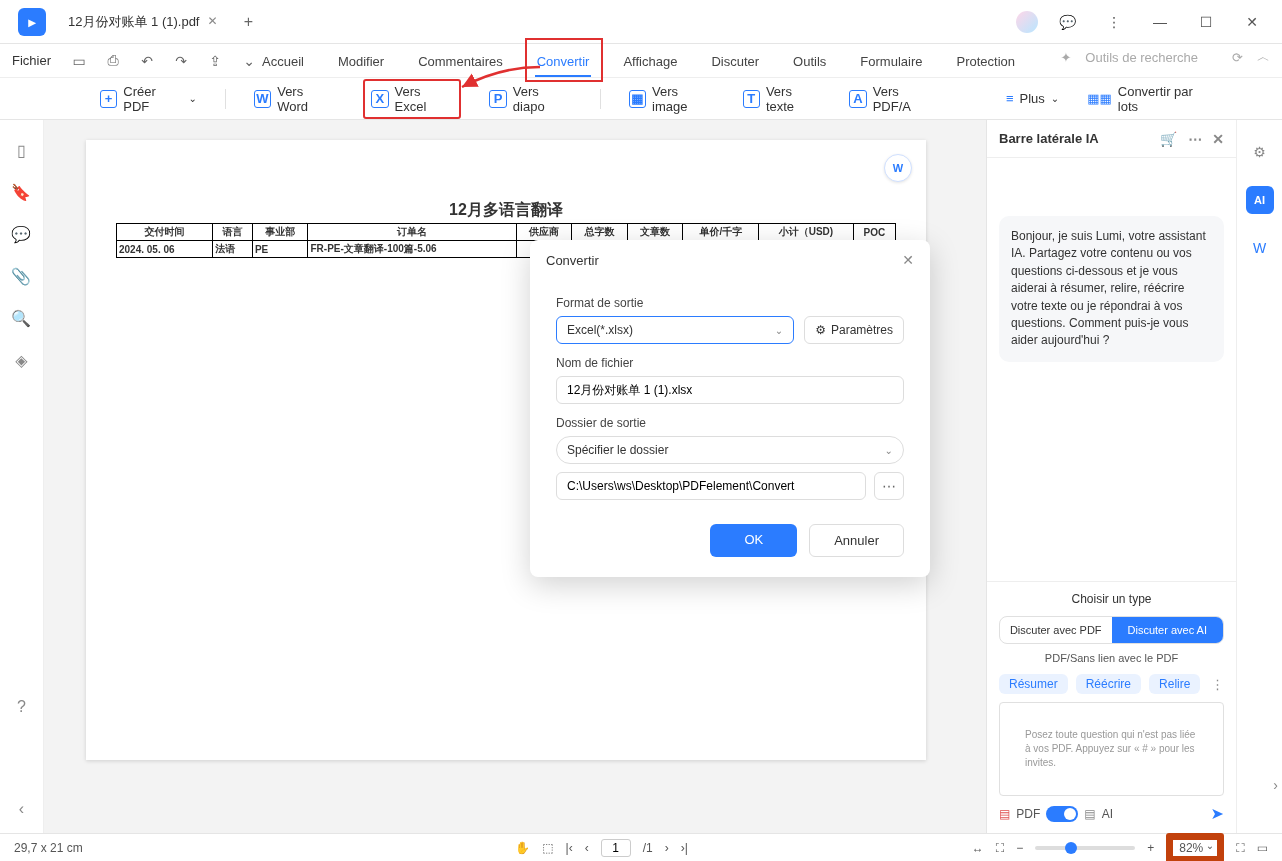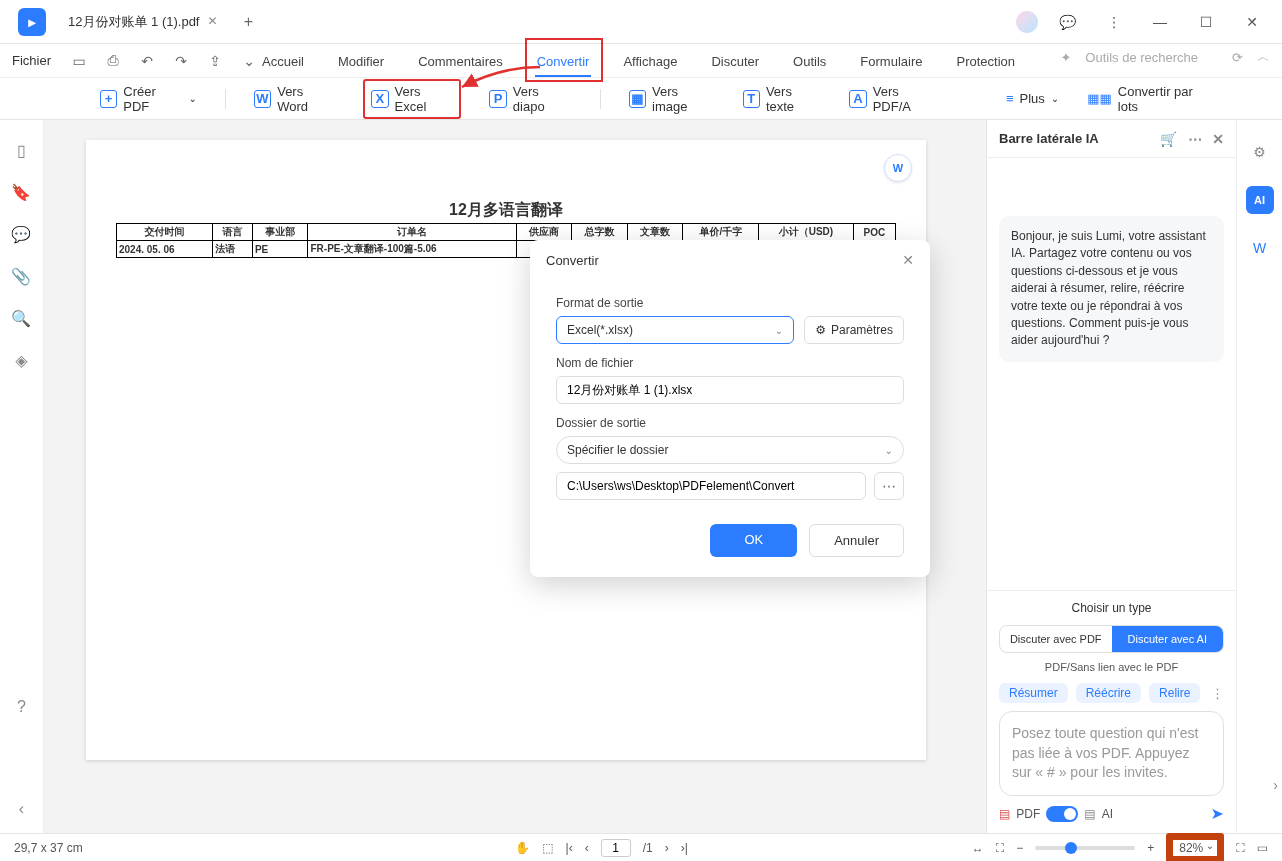--- a/index.html
+++ b/index.html
@@ -63,21 +63,21 @@
 .ai-msg{background:#f6f7f9;border-radius:10px;padding:12px;font-size:12px;line-height:1.45;color:#333;}
 .ai-foot{padding:10px 12px;border-top:1px solid #eee;}
 .chiptitle{text-align:center;font-size:12px;margin-bottom:10px;}
 .typebtns{display:flex;gap:0;border:1px solid #e0e0e0;border-radius:8px;overflow:hidden;margin-bottom:8px;}
 .typebtns div{flex:1;text-align:center;padding:6px 4px;font-size:11px;line-height:1.3;}
 .typebtns .act{background:#2b7cff;color:#fff;}
 .linknote{text-align:center;font-size:11px;color:#555;margin-bottom:10px;}
 .chips{display:flex;gap:8px;align-items:center;margin-bottom:8px;}
 .chip{background:#eaf2ff;color:#2b7cff;border-radius:6px;padding:3px 10px;font-size:12px;}
 .chips .dots{margin-left:auto;color:#888;}
-.askbox{border:1px solid #e0e0e0;border-radius:13px;padding:12px;min-height:50px;font-size:14px;color:#999;line-height:1.4;margin-bottom:8px;}
+.askbox{border:1px solid #e0e0e0;border-radius:4px;padding:25px;min-height:50px;font-size:10px;color:#999;line-height:1.4;margin-bottom:8px;}
 .askfoot{display:flex;align-items:center;gap:6px;font-size:12px;color:#555;}
 .toggle{width:32px;height:16px;background:#2b7cff;border-radius:10px;position:relative;}
 .toggle::after{content:"";position:absolute;width:12px;height:12px;background:#fff;border-radius:50%;top:2px;right:2px;}
 .send{margin-left:auto;color:#2b7cff;font-size:16px;}
 .collapse-ai{position:absolute;right:4px;bottom:40px;color:#888;font-size:14px;}
 
 
 .dialog{position:absolute;left:530px;top:240px;width:400px;background:#fff;border-radius:8px;box-shadow:0 8px 30px rgba(0,0,0,.18);padding:0 0 20px;z-index:50;}
 .dlg-title{display:flex;align-items:center;padding:12px 16px;font-size:13px;}
 .dlg-title .dx{margin-left:auto;color:#888;font-size:14px;}
@@ -333,21 +333,21 @@
       <div class="dlg-dots">⋯</div>
     </div>
   </div>
   <div class="dlg-btns">
     <div class="btn-ok">OK</div>
     <div class="btn-cancel">Annuler</div>
   </div>
 </div>
 
 <div class="status">
-  <span>29,7 x 37 cm</span>
+  <span>29,7 x 21 cm</span>
   <span class="hand">✋</span>
   <span>⬚</span>
   <span>|‹</span>
   <span>‹</span>
   <input class="pginput" value="1" style="">
   <span>/1</span>
   <span>›</span>
   <span>›|</span>
   <span style="width:260px;"></span>
   <span>↔</span>

